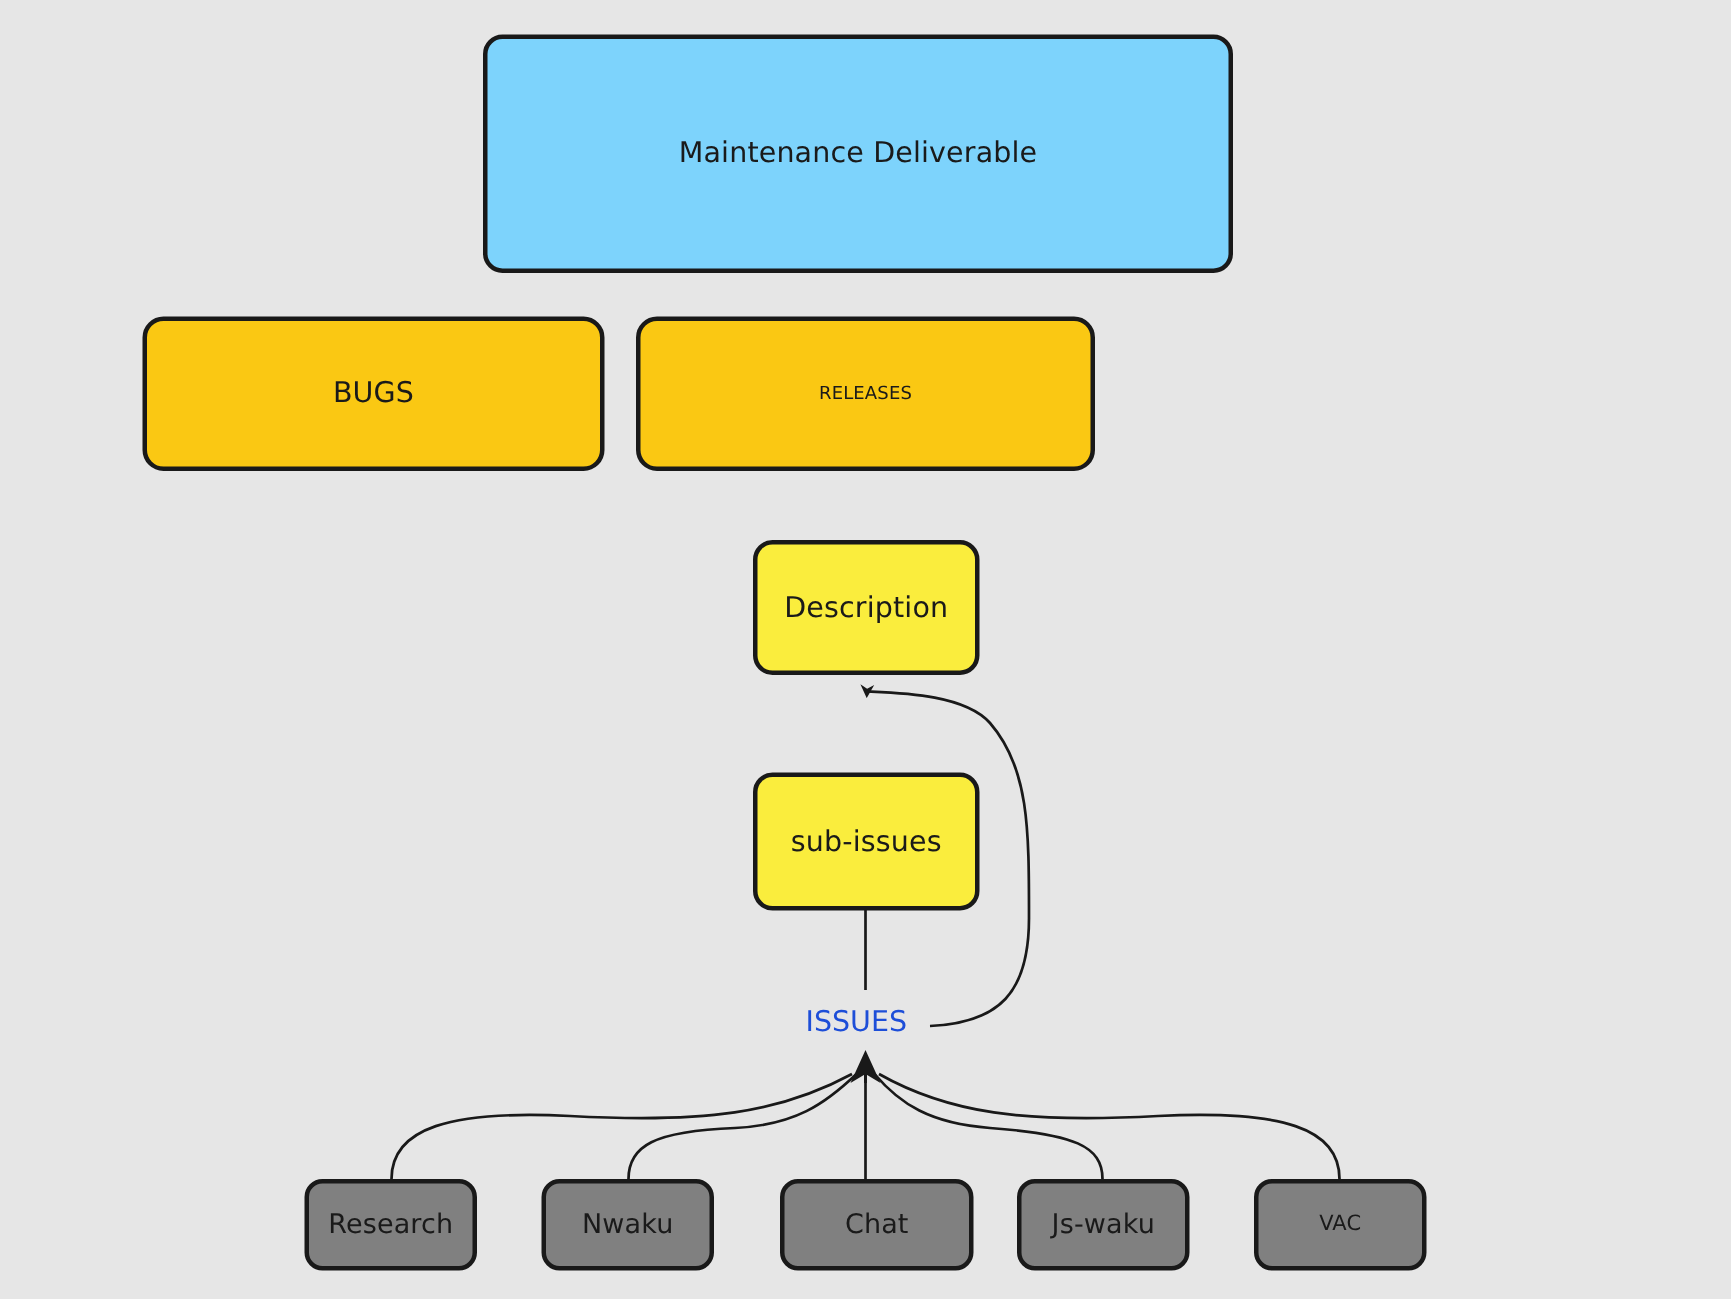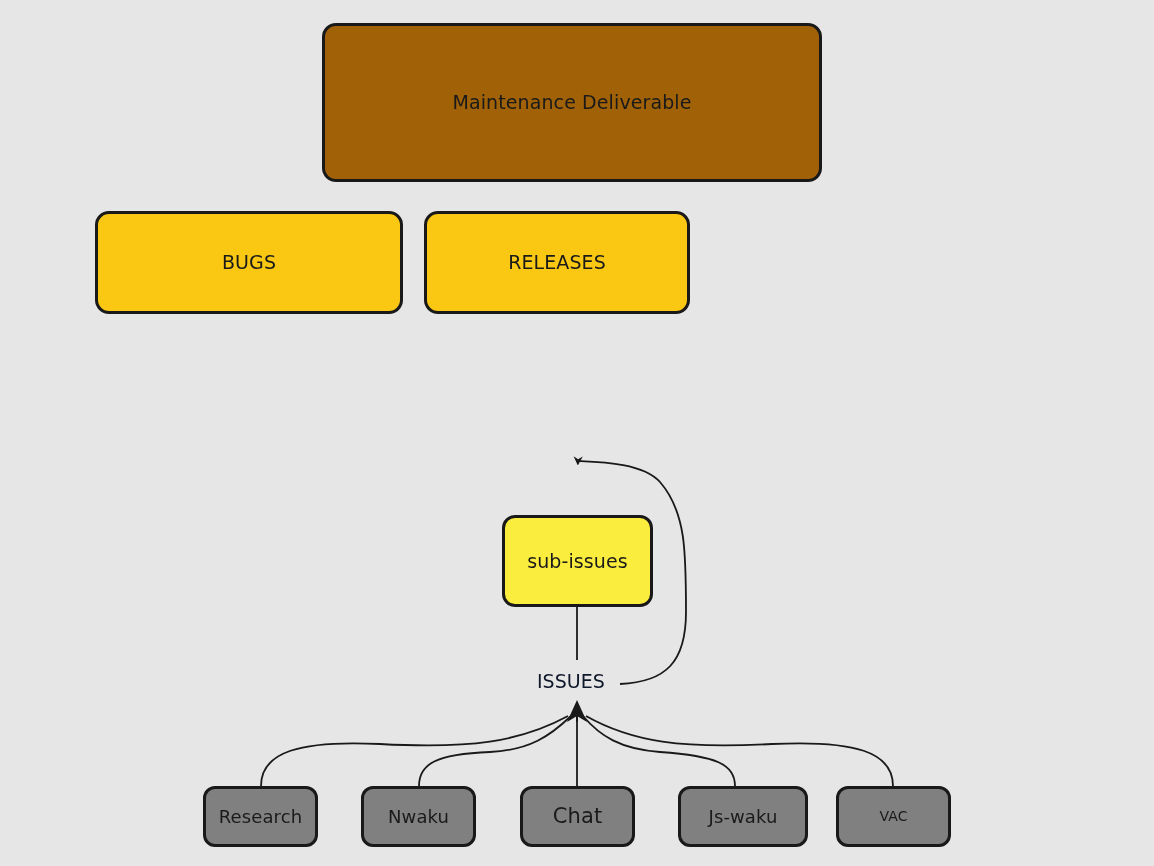--- a/index.html
+++ b/index.html
@@ -39,31 +39,31 @@
     color: #1a1a1a;
     line-height: 1.18;
     letter-spacing: 0.1px;
     user-select: none;
   }
   .node-label {
     display: block;
     padding: 0 8px;
     white-space: pre-line;
   }
-  .node.blue   { background: #a16207; }
+  .node.blue   { background: #7dd3fc; border-radius: 13px; }
   .node.orange { background: #fac813; }
   .node.yellow { background: #faed3d; }
   .node.gray   { background: #808080; }
 
   .node.gray { border-radius: 12px; }
   .node.yellow { border-radius: 13px; }
 
   .edge-label {
     position: absolute;
-    color: #0f172a;
+    color: #1d4ed8;
     background: transparent;
     white-space: nowrap;
     user-select: none;
   }
 </style>
 </head>
 <body>
 
 <div id="diagram-canvas">
 
@@ -89,43 +89,46 @@
   </svg>
 
   <div class="node blue" style="left:322px; top:23px; width:500px; height:159px; font-size:19px;">
     <span class="node-label">Maintenance Deliverable</span>
   </div>
 
   <div class="node orange" style="left:95px; top:211px; width:308px; height:103px; font-size:19px;text-align:center;">
     <span class="node-label">BUGS</span>
   </div>
 
-  <div class="node orange" style="left:424px; top:211px; width:266px; height:103px; font-size:19px;">
+  <div class="node orange" style="left:424px; top:211px; width:306px; height:103px; font-size:12px;">
     <span class="node-label">RELEASES</span>
   </div>
 
 
+  <div class="node yellow" style="left:502px; top:360px; width:151px; height:90px; font-size:19px;">
+    <span class="node-label">Description</span>
+  </div>
 
   <div class="node yellow" style="left:502px; top:491px; width:151px; height:92px; font-size:19px;margin-top:24px;">
     <span class="node-label">sub-issues</span>
   </div>
 
   <div class="node gray" style="left:361px; top:786px; width:115px; height:61px; font-size:18px;">
     <span class="node-label">Nwaku</span>
   </div>
 
   <div class="node gray" style="left:203px; top:786px; width:115px; height:61px; font-size:18px;">
     <span class="node-label">Research</span>
   </div>
 
-  <div class="node gray" style="left:520px; top:786px; width:115px; height:61px; font-size:21px;">
+  <div class="node gray" style="left:520px; top:786px; width:129px; height:61px; font-size:18px;">
     <span class="node-label">Chat</span>
   </div>
 
-  <div class="node gray" style="left:678px; top:786px; width:130px; height:61px; font-size:18px;">
+  <div class="node gray" style="left:678px; top:786px; width:115px; height:61px; font-size:18px;">
     <span class="node-label">Js-waku</span>
   </div>
 
   <div class="node gray" style="left:836px; top:786px; width:115px; height:61px; font-size:14px;">
     <span class="node-label">VAC</span>
   </div>
 
   <div class="edge-label" style="left:537px; top:670px; font-size:19px;">ISSUES</div>
 
 </div>

